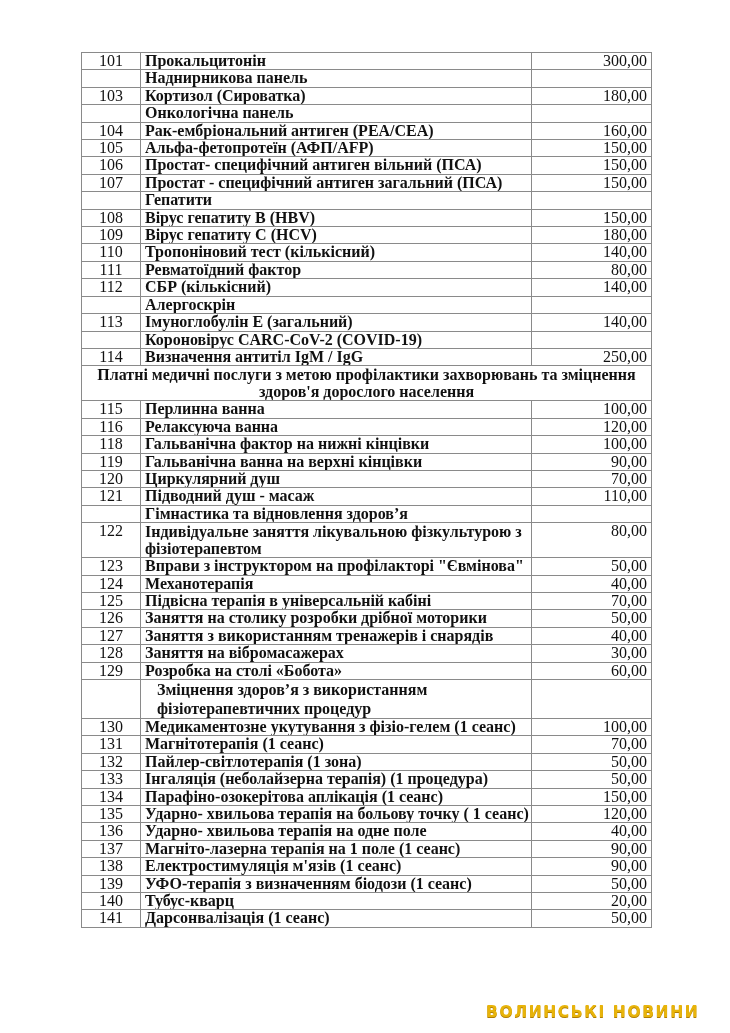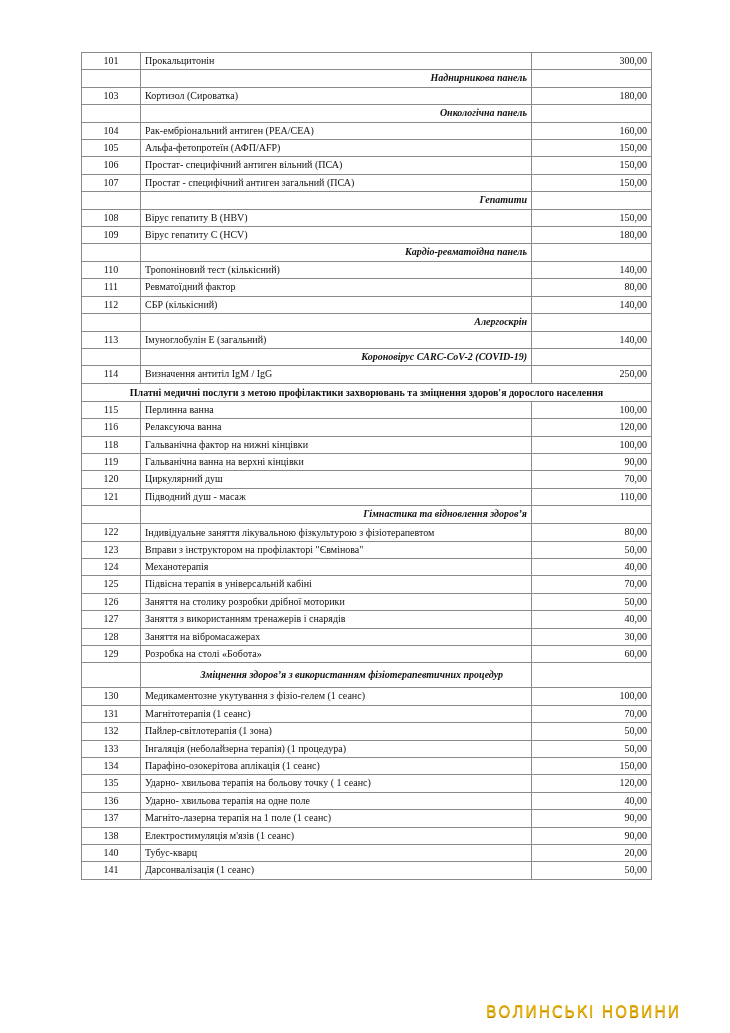--- a/index.html
+++ b/index.html
@@ -1,29 +1,29 @@
 <!DOCTYPE html>
 <html><head>
 <meta charset="utf-8">
 <style>
   html, body { margin: 0; padding: 0; background: #ffffff; }
   body { width: 730px; height: 1033px; position: relative; overflow: hidden; }
   .page { position: absolute; left: 81px; top: 52px; width: 569px; }
   table.price { border-collapse: collapse; width: 569px; table-layout: fixed;
-    font-family: "Liberation Serif", serif; font-size: 10px; color: #111; }
+    font-family: "Liberation Serif", serif; font-size: 16px; color: #111; }
   table.price td { border: 1px solid #8a8a8a; padding: 0 4px; height: 16.4px; line-height: 16.4px;
     vertical-align: top; white-space: nowrap; overflow: hidden; }
   td.num { text-align: center; width: 50px; }
-  td.name { width: 382px; padding-left: 5px; }
+  td.name { width: 382px; padding-left: 5px; font-weight: bold; }
   td.price-cell { text-align: right; width: 111px; padding-left: 0; padding-right: 0; }
-  tr.section td.title { text-align: right; font-weight: bold; font-style: italic; }
+  tr.section td.title { text-align: left; font-weight: bold; }
   tr.wide td.title { text-align: center; font-weight: bold; white-space: normal; line-height: 17px; }
   tr.wrap td.name { white-space: normal; line-height: 17px; }
   .watermark { position: absolute; left: 486px; top: 1003px; font-family: "DejaVu Sans", sans-serif;
-    font-weight: normal; font-size: 15.5px; letter-spacing: 1.6px; color: #e8b40a;
+    font-weight: bold; font-size: 15.5px; letter-spacing: 1.6px; color: #e8b40a;
     text-shadow: 0 1px 0 #b07c00; }
 </style>
 </head>
 <body>
 
 <div class="page">
   <table class="price">
     <tbody id="tbody">
         <tr class="item">
           <td class="num">101</td>
@@ -73,25 +73,20 @@
         <tr class="item">
           <td class="num">108</td>
           <td class="name">Вірус гепатиту В (HBV)</td>
           <td class="price-cell">150,00</td>
         </tr>
         <tr class="item">
           <td class="num">109</td>
           <td class="name">Вірус гепатиту С (HCV)</td>
           <td class="price-cell">180,00</td>
         </tr>
-        <tr class="section">
-          <td class="num"></td>
-          <td class="title">Кардіо-ревматоїдна  панель</td>
-          <td class="price-cell"></td>
-        </tr>
         <tr class="item">
           <td class="num">110</td>
           <td class="name">Тропоніновий тест (кількісний)</td>
           <td class="price-cell">140,00</td>
         </tr>
         <tr class="item">
           <td class="num">111</td>
           <td class="name">Ревматоїдний фактор</td>
           <td class="price-cell">80,00</td>
         </tr>
@@ -193,21 +188,21 @@
           <td class="name">Заняття на вібромасажерах</td>
           <td class="price-cell">30,00</td>
         </tr>
         <tr class="item">
           <td class="num">129</td>
           <td class="name">Розробка  на столі «Бобота»</td>
           <td class="price-cell">60,00</td>
         </tr>
         <tr class="section two">
           <td class="num"></td>
-          <td class="title" style="white-space:normal;line-height:24px;padding:0 28px;">Зміцнення здоров’я з використанням фізіотерапевтичних процедур</td>
+          <td class="title" style="white-space:normal;line-height:19px;padding:0 16px;">Зміцнення здоров’я з використанням фізіотерапевтичних процедур</td>
           <td class="price-cell"></td>
         </tr>
         <tr class="item">
           <td class="num">130</td>
           <td class="name">Медикаментозне укутування з фізіо-гелем  (1 сеанс)</td>
           <td class="price-cell">100,00</td>
         </tr>
         <tr class="item">
           <td class="num">131</td>
           <td class="name">Магнітотерапія  (1 сеанс)</td>
@@ -240,20 +235,25 @@
         </tr>
         <tr class="item">
           <td class="num">137</td>
           <td class="name">Магніто-лазерна  терапія на 1 поле  (1 сеанс)</td>
           <td class="price-cell">90,00</td>
         </tr>
         <tr class="item">
           <td class="num">138</td>
           <td class="name">Електростимуляція  м'язів (1 сеанс)</td>
           <td class="price-cell">90,00</td>
+        </tr>
+        <tr class="item">
+          <td class="num">139</td>
+          <td class="name">УФО-терапія з визначенням  біодози   (1 сеанс)</td>
+          <td class="price-cell">50,00</td>
         </tr>
         <tr class="item">
           <td class="num">140</td>
           <td class="name">Тубус-кварц</td>
           <td class="price-cell">20,00</td>
         </tr>
         <tr class="item">
           <td class="num">141</td>
           <td class="name">Дарсонвалізація  (1 сеанс)</td>
           <td class="price-cell">50,00</td>

